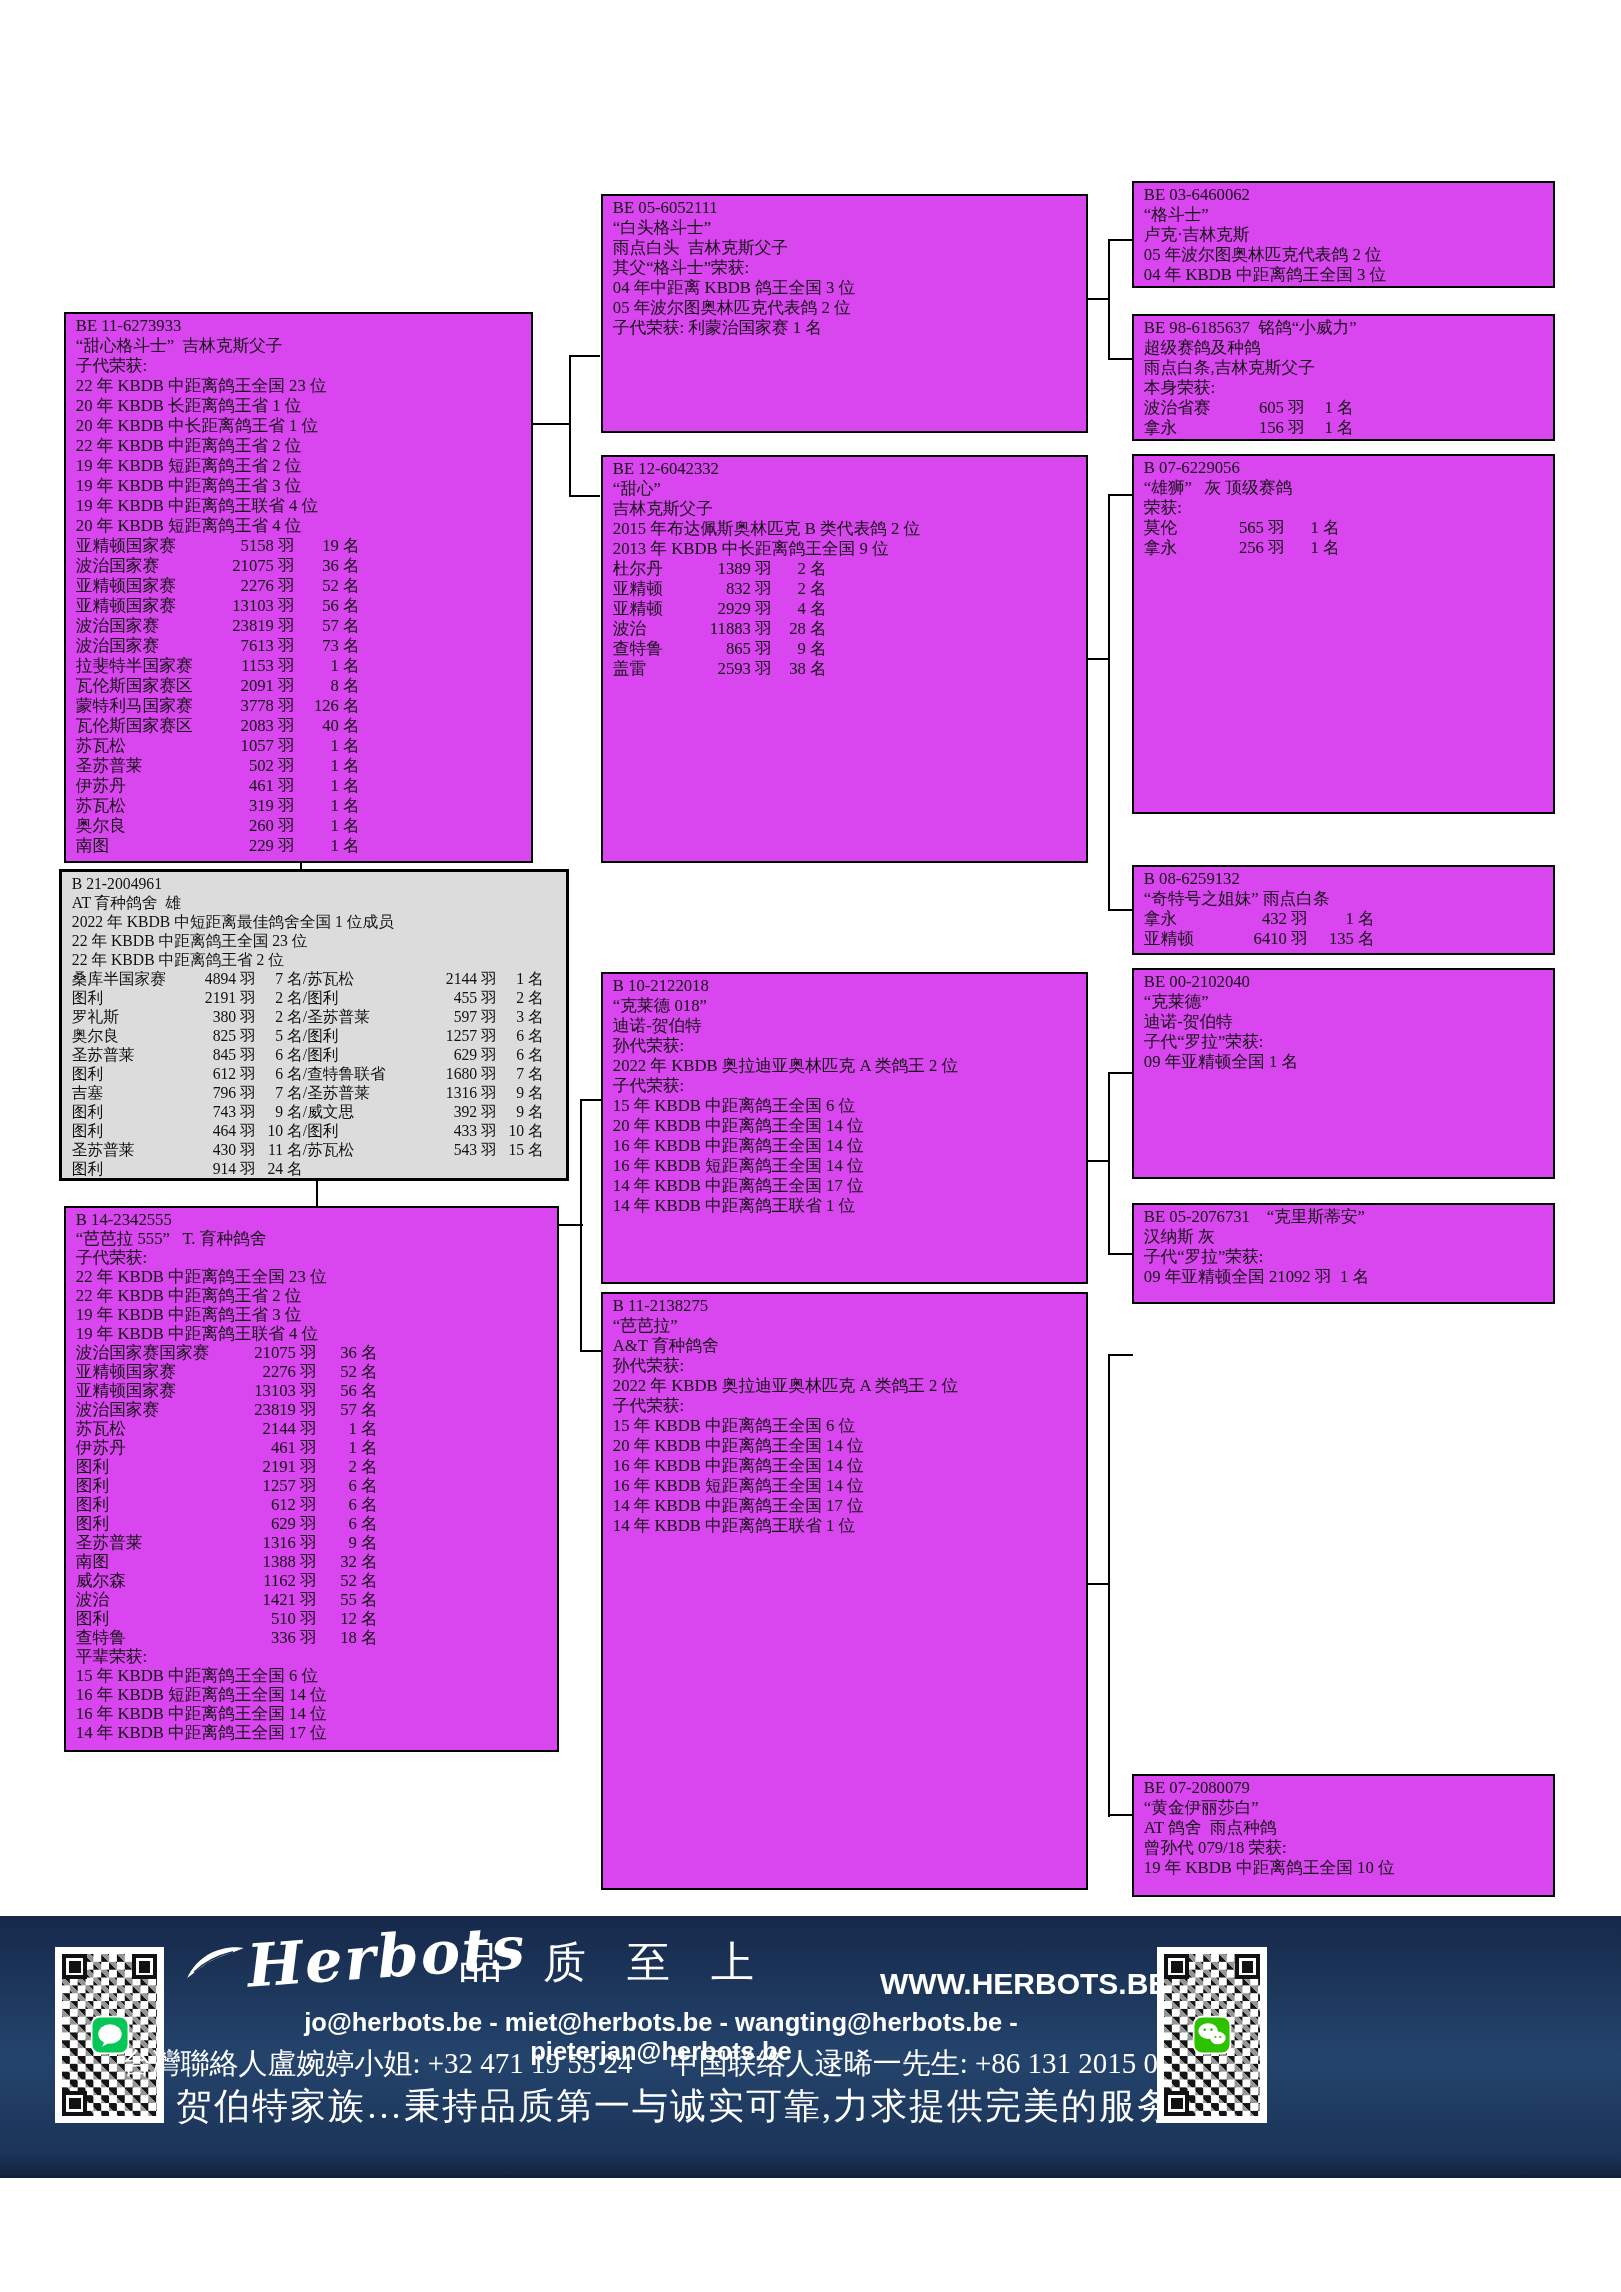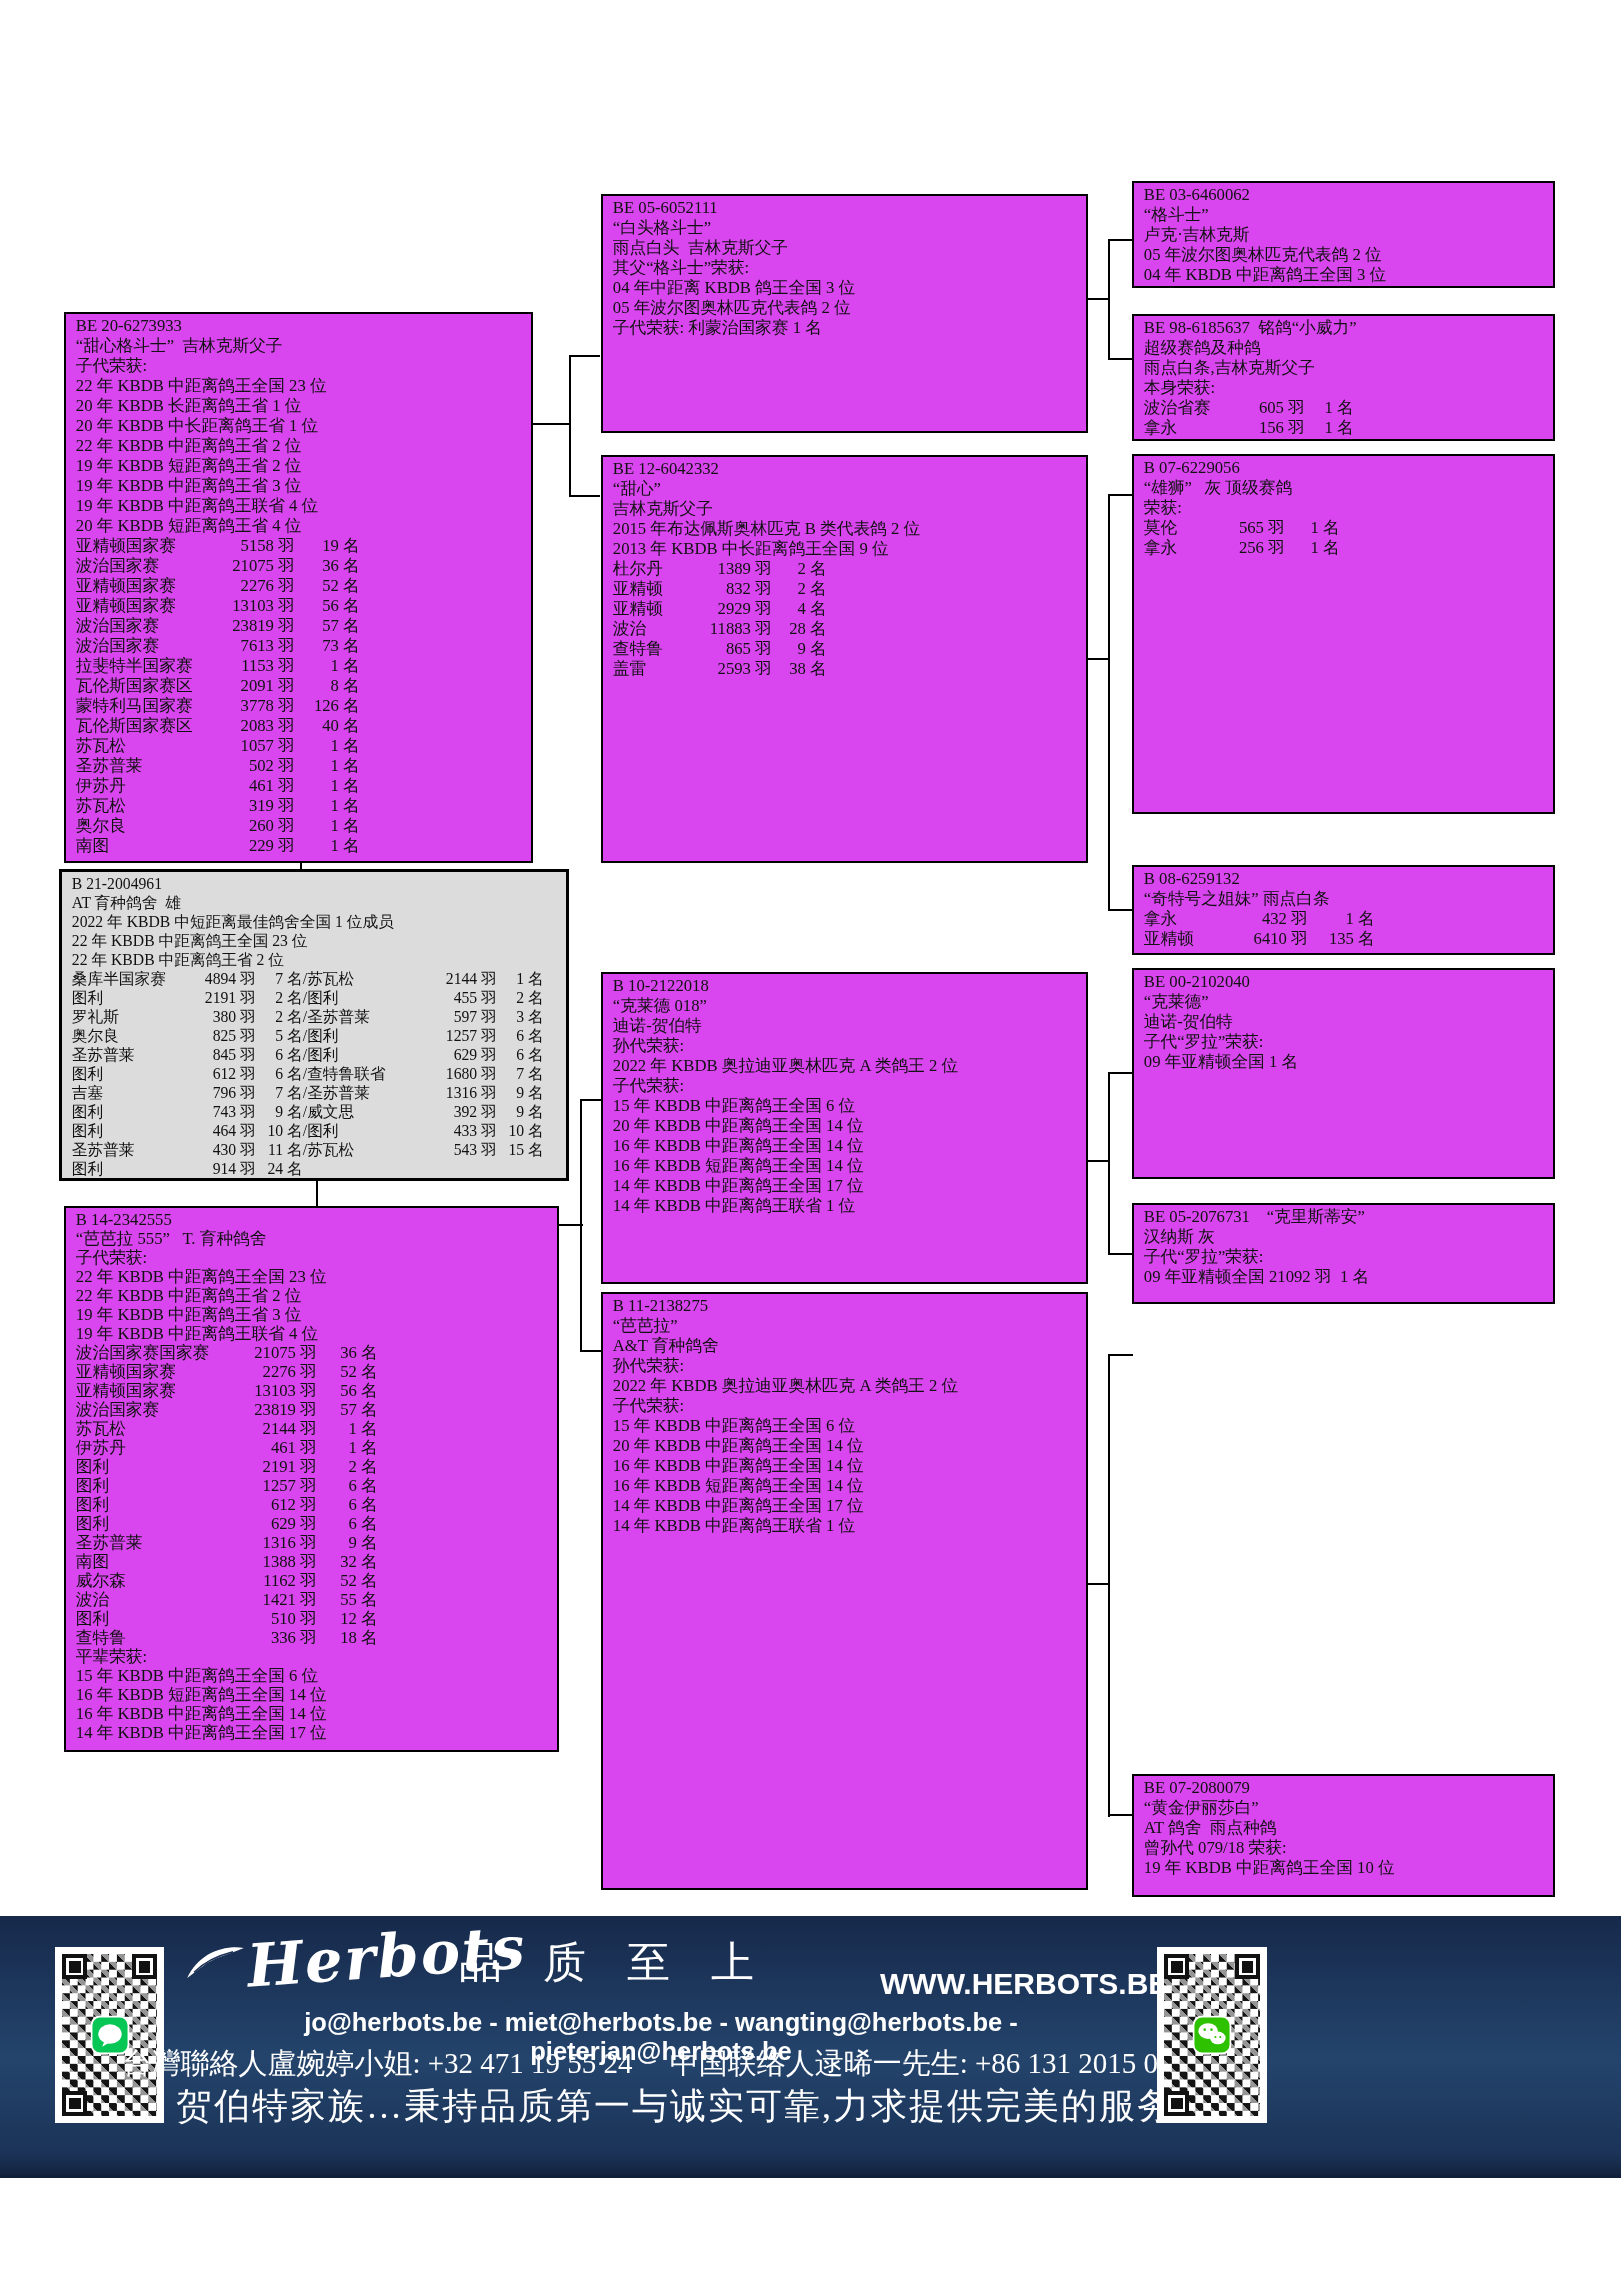--- a/index.html
+++ b/index.html
@@ -65,21 +65,21 @@
   .slogan{position:absolute;left:176px;top:166px;width:970px;text-align:center;font-size:36px;
           letter-spacing:2px;white-space:nowrap;}
 </style>
 </head>
 <body>
 
 <div class="page">
 
   <div class="box b-sire">
     <div class="lines">
-        <div class="tl">BE 20-6273933</div>
+        <div class="tl">BE 11-6273933</div>
         <div class="tl">“甜心格斗士”  吉林克斯父子</div>
         <div class="tl">子代荣获:</div>
         <div class="tl">22 年 KBDB 中距离鸽王全国 23 位</div>
         <div class="tl">20 年 KBDB 长距离鸽王省 1 位</div>
         <div class="tl">20 年 KBDB 中长距离鸽王省 1 位</div>
         <div class="tl">22 年 KBDB 中距离鸽王省 2 位</div>
         <div class="tl">19 年 KBDB 短距离鸽王省 2 位</div>
         <div class="tl">19 年 KBDB 中距离鸽王省 3 位</div>
         <div class="tl">19 年 KBDB 中距离鸽王联省 4 位</div>
         <div class="tl">20 年 KBDB 短距离鸽王省 4 位</div>

